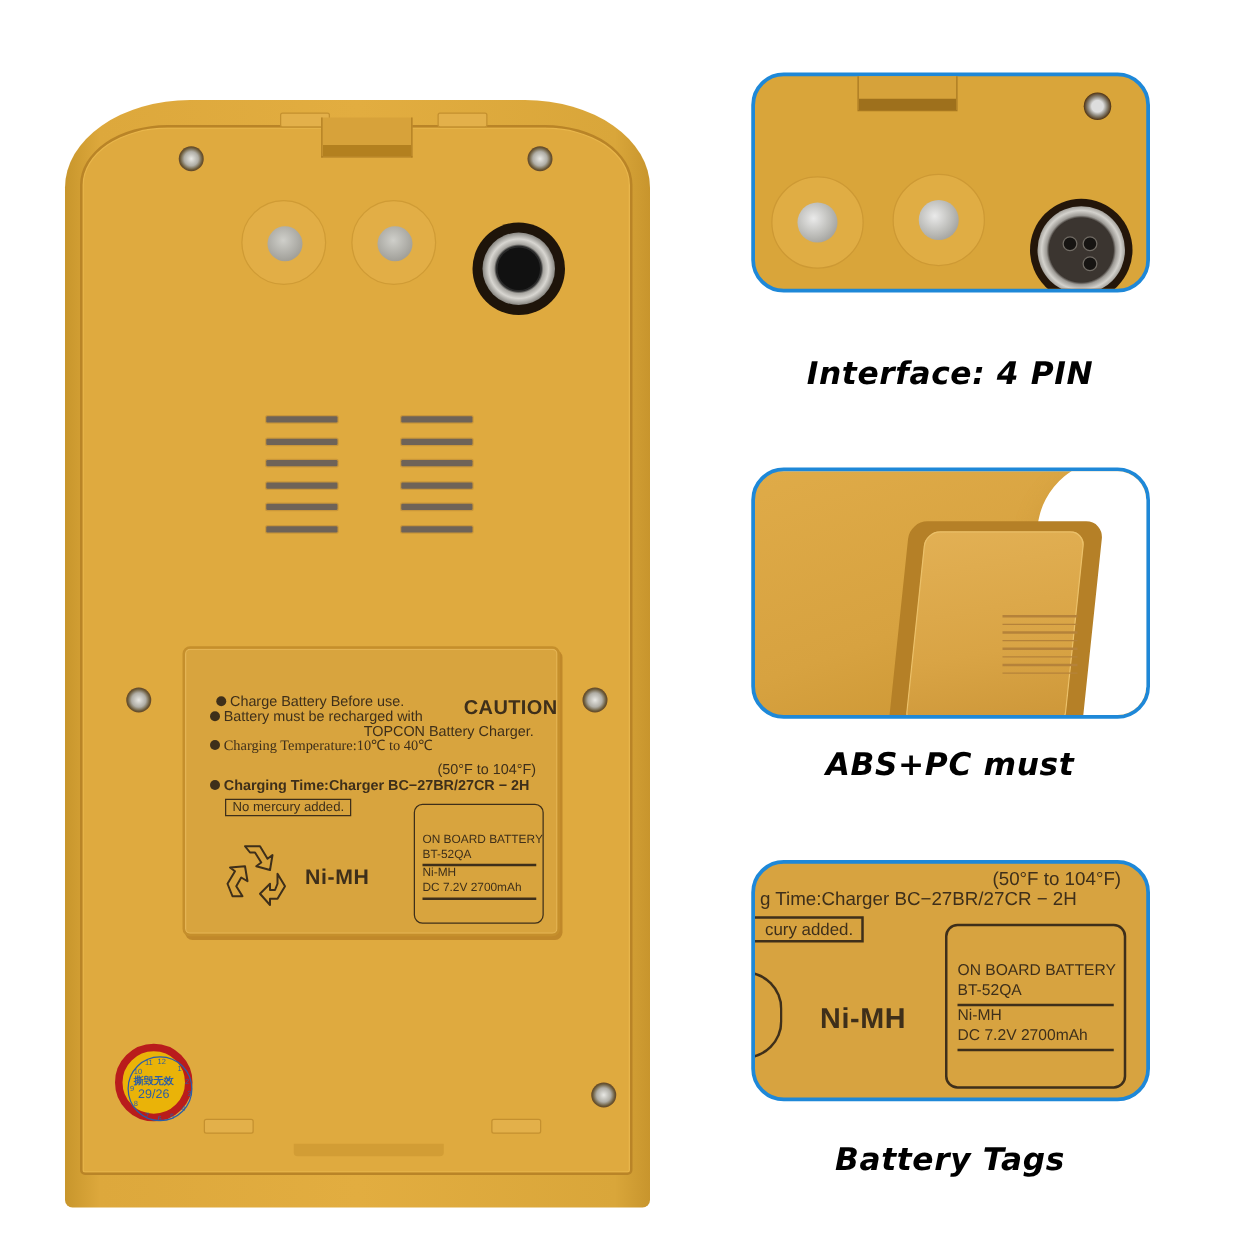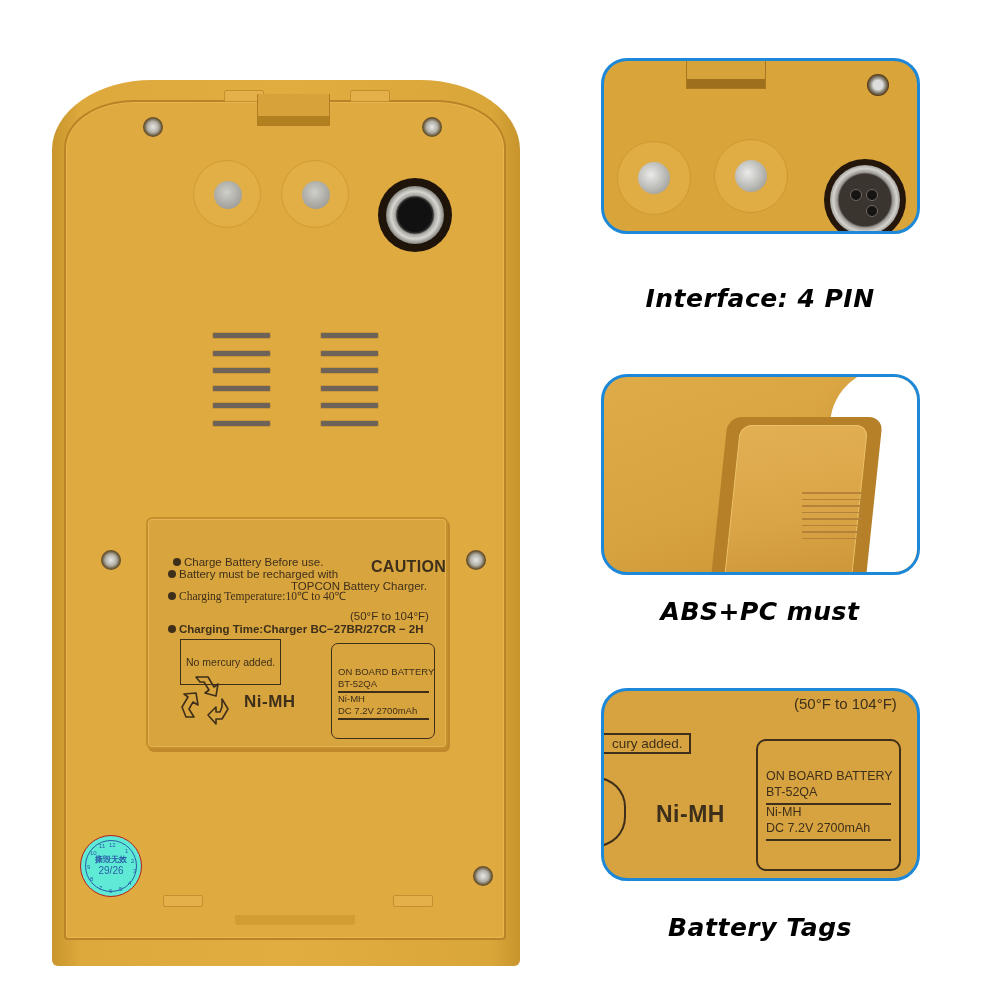--- a/index.html
+++ b/index.html
@@ -53,34 +53,34 @@
   
   .label {
     position: absolute; left: 146px; top: 517px; width: 302px; height: 232px;
     background: #d8a43e; border: 2px solid #c58f2c; border-radius: 6px;
     box-shadow: inset 0 0 0 1px #e4b454, 2px 3px 0 #c0882a;
     color: #3e2f1a; font-family: "Liberation Sans", sans-serif;
   }
   .label-title { position: absolute; left: 0; top: 10px; width: 100%; text-align: right; font-weight: bold; font-size: 16px; letter-spacing: 0.3px; margin-top: 29px; }
   .label-line { position: absolute; font-size: 11.5px; white-space: nowrap; }
   .bullet { display: inline-block; width: 8px; height: 8px; border-radius: 50%; background: #3e2f1a; margin-right: 3px; vertical-align: 0px; }
-  .mercury { position: absolute; left: 32px; top: 120px; border: 1.5px solid #3e2f1a; padding: 16px 5px; font-size: 10.5px; }
+  .mercury { position: absolute; left: 32px; top: 120px; border: 1.5px solid #3e2f1a; padding: 0px 5px; font-size: 10.5px; }
   .recycle { position: absolute; left: 26px; top: 150px; width: 60px; height: 60px; }
   .nimh-big { position: absolute; left: 96px; top: 173px; font-size: 17px; font-weight: bold; letter-spacing: 0.5px; }
   .spec-box {
     position: absolute; left: 183px; top: 124px; width: 104px; height: 96px;
     border: 1.5px solid #3e2f1a; border-radius: 7px;
   }
   .spec-box .s { position: absolute; left: 6px; font-size: 9.5px; white-space: nowrap; }
   .spec-box .rule { position: absolute; left: 6px; width: 91px; height: 1.5px; background: #3e2f1a; }
 
   
   .sticker {
-    position: absolute; left: 80px; top: 835px; width: 62px; height: 62px; border-radius: 50%;
-    background: #5eead4; border: 1px solid #b91c1c;
+    position: absolute; left: 92px; top: 835px; width: 62px; height: 62px; border-radius: 50%;
+    background: #eab308; border: 6px solid #b91c1c;
   }
   .sticker .inner { position: absolute; left: 4px; top: 4px; width: 52px; height: 52px; border-radius: 50%; border: 1.5px solid #2a5da8; }
   .sticker .cn { position: absolute; left: 0; top: 18px; width: 100%; text-align: center; font-size: 8px; color: #2a5da8; font-weight: bold; }
   .sticker .date { position: absolute; left: 0; top: 29px; width: 100%; text-align: center; font-size: 10px; color: #2a5da8; }
   .sticker .num { position: absolute; font-size: 6px; color: #2a5da8; }
 
   .bottom-latch { position: absolute; left: 235px; top: 915px; width: 120px; height: 10px; background: #d29d35; border-radius: 0 0 3px 3px; }
 
   
   .panel {
@@ -247,20 +247,21 @@
       <i></i>
       <i></i>
       <i></i>
       <i></i>
     </div>
 </div>
 <div class="caption" style="top:597px;">ABS+PC must</div>
 
 <div class="panel p3">
   <div class="t" style="left:190px;top:4px;">(50°F to 104°F)</div>
+  <div class="t" style="left:4px;top:20px;">g Time:Charger BC−27BR/27CR −  2H</div>
   <div class="merc">cury added.</div>
   <div class="arc"></div>
   <div class="nimh">Ni-MH</div>
   <div class="box">
     <div class="s" style="top:28px;">ON BOARD BATTERY</div>
     <div class="s" style="top:44px;">BT-52QA</div>
     <div class="rule" style="top:62px;"></div>
     <div class="s" style="top:64px;">Ni-MH</div>
     <div class="s" style="top:80px;">DC 7.2V   2700mAh</div>
     <div class="rule" style="top:98px;"></div>

